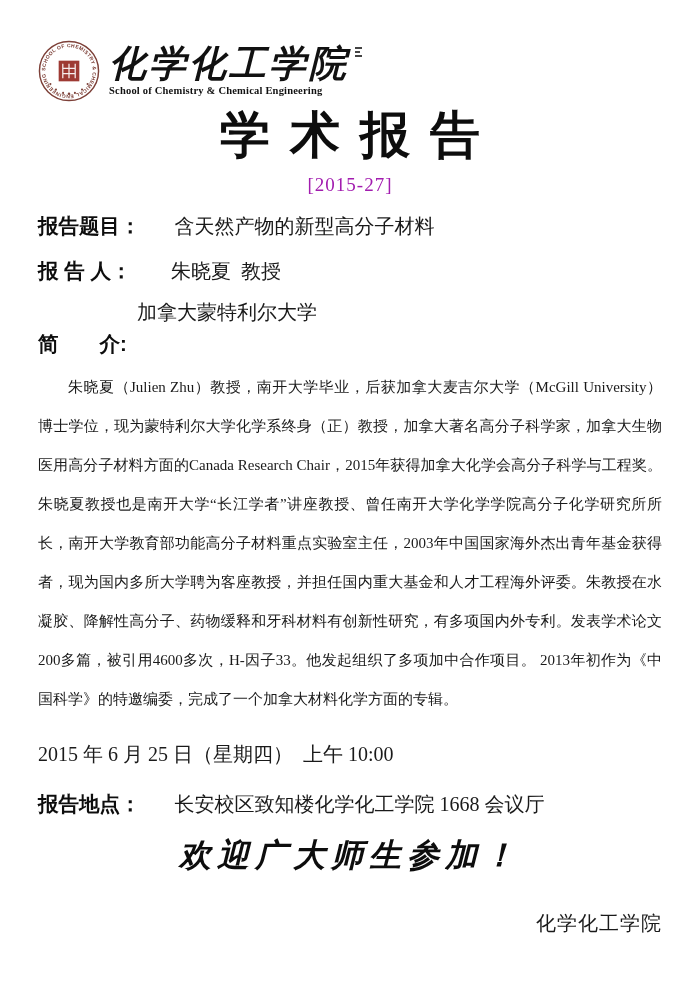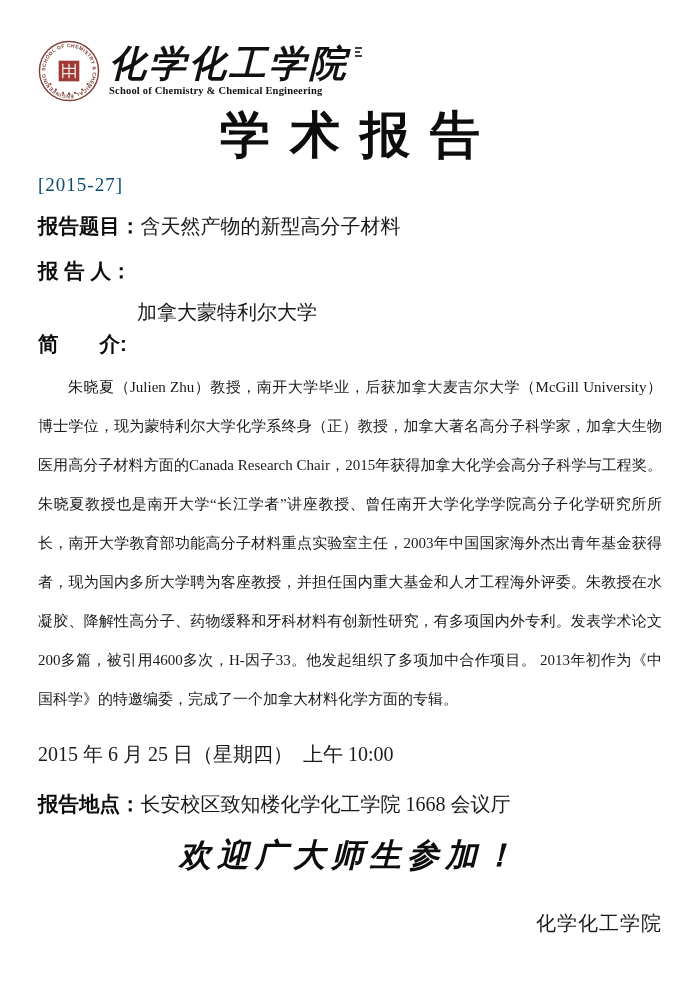--- a/index.html
+++ b/index.html
@@ -32,24 +32,24 @@
     font-size: 10.5px; font-weight: 700; letter-spacing: 0.2px;
     margin-top: 1px; color: #111; white-space: nowrap;
   }
 
   
   .doc-title {
     margin-top: 2px; text-align: center;
     font-size: 50px; font-weight: 700; 
     letter-spacing: 20px; text-indent: 20px; line-height: 58px; color: #0d0d0d;
   }
-  .issue { margin-top: 10px; text-align: left; font-size: 19px; letter-spacing: 1px; color: #0c4a6e; }
+  .issue { margin-top: 10px; text-align: center; font-size: 19px; letter-spacing: 1px; color: #a21caf; }
 
   
-  .row { display: flex; align-items: baseline; white-space: pre-wrap; }
+  .row { display: flex; align-items: baseline; white-space: pre-wrap; gap: 34px; }
   .label {
     font-family: "Liberation Sans", "DejaVu Sans", sans-serif;
     font-weight: 700; font-size: 20.5px; color: #0d0d0d;
     min-width: 99px; white-space: pre-wrap; flex: 0 0 auto;
   }
   .value { font-size: 20px; color: #1a1a1a; white-space: pre-wrap; }
   .row-topic   { margin-top: 16px; }
   .row-speaker { margin-top: 17px; }
   .row-affil   { margin-top: 14px; margin-left: 99px; }
   .row-intro   { margin-top: 4px; }
@@ -118,20 +118,21 @@
   <h1 class="doc-title">学术报告</h1>
   <div class="issue">[2015-27]</div>
 
   <div class="row row-topic">
     <span class="label">报告题目：</span>
     <span class="value">含天然产物的新型高分子材料</span>
   </div>
 
   <div class="row row-speaker">
     <span class="label">报 告 人：</span>
+    <span class="value">朱晓夏  教授</span>
   </div>
   <div class="row row-affil">
     <span class="value">加拿大蒙特利尔大学</span>
   </div>
 
   <div class="row row-intro">
     <span class="label">简　　介:</span>
   </div>
   <p class="para">朱晓夏（Julien Zhu）教授，南开大学毕业，后获加拿大麦吉尔大学（McGill University）博士学位，现为蒙特利尔大学化学系终身（正）教授，加拿大著名高分子科学家，加拿大生物医用高分子材料方面的Canada Research Chair，2015年获得加拿大化学会高分子科学与工程奖。朱晓夏教授也是南开大学“长江学者”讲座教授、曾任南开大学化学学院高分子化学研究所所长，南开大学教育部功能高分子材料重点实验室主任，2003年中国国家海外杰出青年基金获得者，现为国内多所大学聘为客座教授，并担任国内重大基金和人才工程海外评委。朱教授在水凝胶、降解性高分子、药物缓释和牙科材料有创新性研究，有多项国内外专利。发表学术论文200多篇，被引用4600多次，H-因子33。他发起组织了多项加中合作项目。 2013年初作为《中国科学》的特邀编委，完成了一个加拿大材料化学方面的专辑。</p>
 

